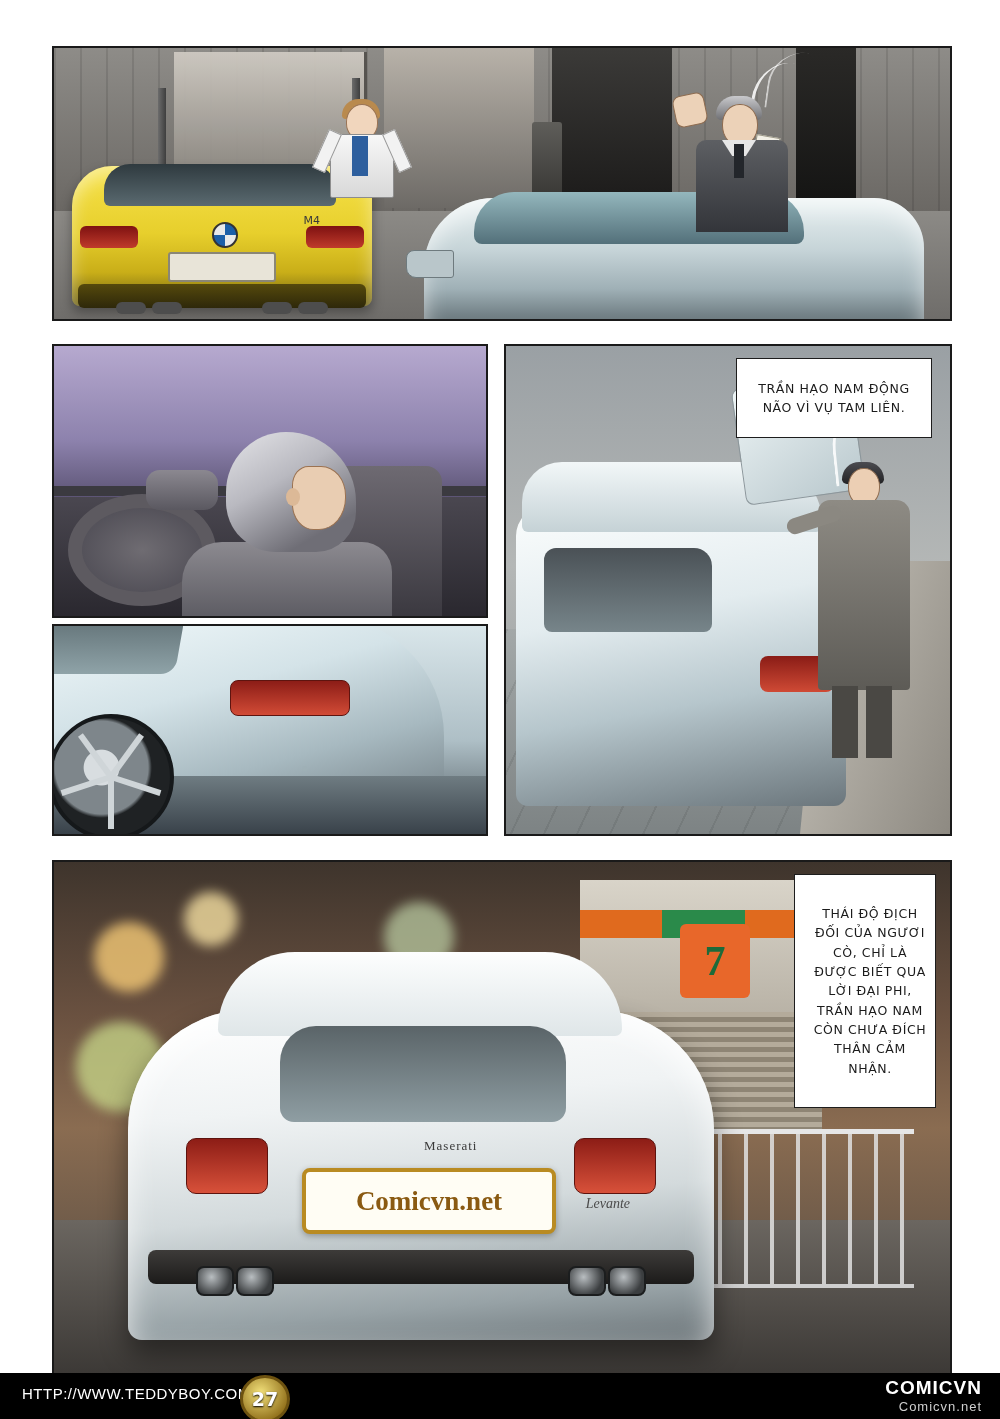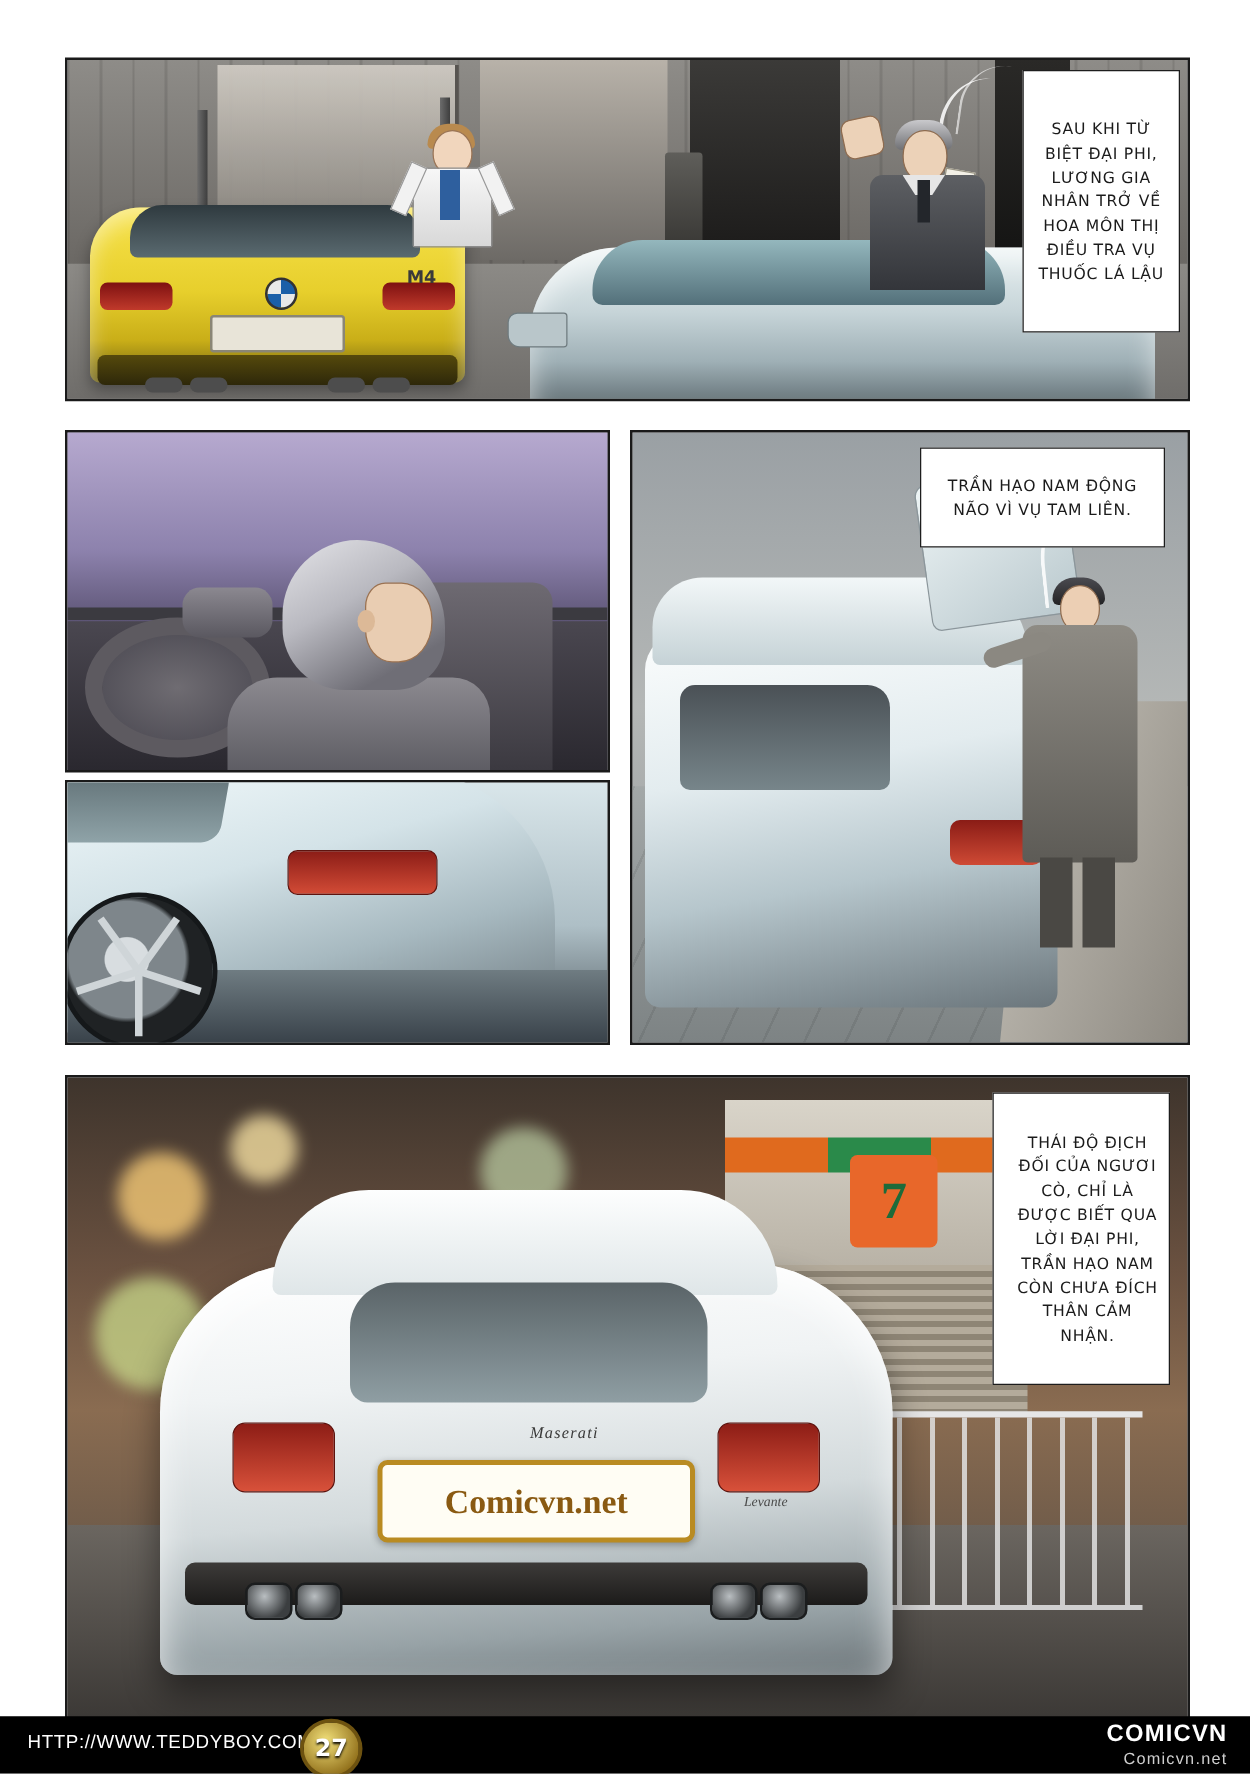--- a/index.html
+++ b/index.html
@@ -120,21 +120,21 @@
   .ycar .plate{
     position:absolute; left:96px; top:86px; width:104px; height:26px;
     background:#e8e4d8; border:2px solid #8a8676; border-radius:3px;
   }
   .ycar .badge{
     position:absolute; left:140px; top:56px; width:22px; height:22px; border-radius:50%;
     background:conic-gradient(#1b5fa8 0 25%, #e9e9e9 0 50%, #1b5fa8 0 75%, #e9e9e9 0);
     border:2px solid #333;
   }
   .ycar .m4{
-    position:absolute; right:23px; top:48px; color:#3a3a3a; font-size:14px; font-weight:bold;
+    position:absolute; right:52px; top:48px; color:#3a3a3a; font-size:11px; font-weight:normal;
   }
   .ycar .bumper{
     position:absolute; left:6px; bottom:-2px; width:288px; height:24px;
     background:linear-gradient(180deg,#55490c,#2e280a); border-radius:6px;
   }
   .exh{ position:absolute; bottom:-8px; width:30px; height:12px; background:#4d4d4d; border-radius:6px; }
   
   .scar{
     position:absolute; left:370px; top:150px; width:500px; height:130px;
     background:linear-gradient(180deg,#e9f1f2 0%,#c6d4d8 40%,#9fb0b6 70%,#5d6a6f 100%);
@@ -366,21 +366,21 @@
   .p5roof{
     position:absolute; left:90px; top:-58px; width:404px; height:84px;
     background:linear-gradient(180deg,#fdfefe,#dfe6e8); border-radius:90px 90px 8px 8px;
   }
   .p5glass{
     position:absolute; left:152px; top:16px; width:286px;height:96px;
     background:linear-gradient(180deg,#5a6468,#8f9ea3); border-radius:36px 36px 14px 14px;
   }
   .p5name{
     position:absolute; left:296px; top:128px; color:#3a3a3a; font-size:13px;
-    font-family:"Liberation Serif", serif; font-style:italic; letter-spacing:1px;
+    font-family:"Liberation Serif", serif; letter-spacing:1px;
   }
   .p5plate{
     position:absolute; left:174px; top:158px; width:246px;height:58px;
     background:#fffdf4; border:4px solid #b98b22; border-radius:8px;
     display:flex; align-items:center; justify-content:center;
     color:#8a5a12; font-size:27px; font-weight:bold;
     font-family:"Liberation Serif", serif;
     box-shadow:0 2px 6px rgba(0,0,0,.3);
   }
   .p5tl{
@@ -391,21 +391,21 @@
   .p5trim{
     position:absolute; left:20px; bottom:56px; width:546px;height:34px;
     background:linear-gradient(180deg,#3d3b39,#1c1b1a); border-radius:8px;
   }
   .p5exh{
     position:absolute; bottom:44px; width:34px;height:26px;border-radius:8px;
     background:radial-gradient(circle at 40% 35%, #b9bec1, #3b3e40 70%);
     border:2px solid #1b1d1e;
   }
   .p5lev{
-    position:absolute; right:84px; top:186px; color:#4a4a4a; font-size:11px;
+    position:absolute; right:84px; top:186px; color:#4a4a4a; font-size:14px;
     font-family:"Liberation Serif", serif; font-style:italic;
   }
   #c_p5{ left:794px; top:874px; width:142px; height:234px;padding-left:16px; }
 
   
   .footer{
     position:absolute; left:0; bottom:0; width:1000px; height:46px;
     background:#000;
   }
   .footer-url{
@@ -485,21 +485,20 @@
       <div class="tie"></div>
       <div class="hand"></div>
     </div>
 
     <div class="scar">
       <div class="roofglass"></div>
       <div class="mirror"></div>
     </div>
   </div>
 
-  <div class="caption" id="c_p1" style="left:818px; top:56px; width:126px; height:210px;">SAU KHI TỪ BIỆT ĐẠI PHI, LƯƠNG GIA NHÂN TRỞ VỀ HOA MÔN THỊ ĐIỀU TRA VỤ THUỐC LÁ LẬU</div>
 
   <div class="panel" id="p2">
     <div class="windshield"></div>
     <div class="wsframe"></div>
     <div class="dash"></div>
     <div class="wheel"></div>
     <div class="seat"></div>
     <div class="headrest"></div>
     <div class="driver-head">
       <div class="hair"></div>

